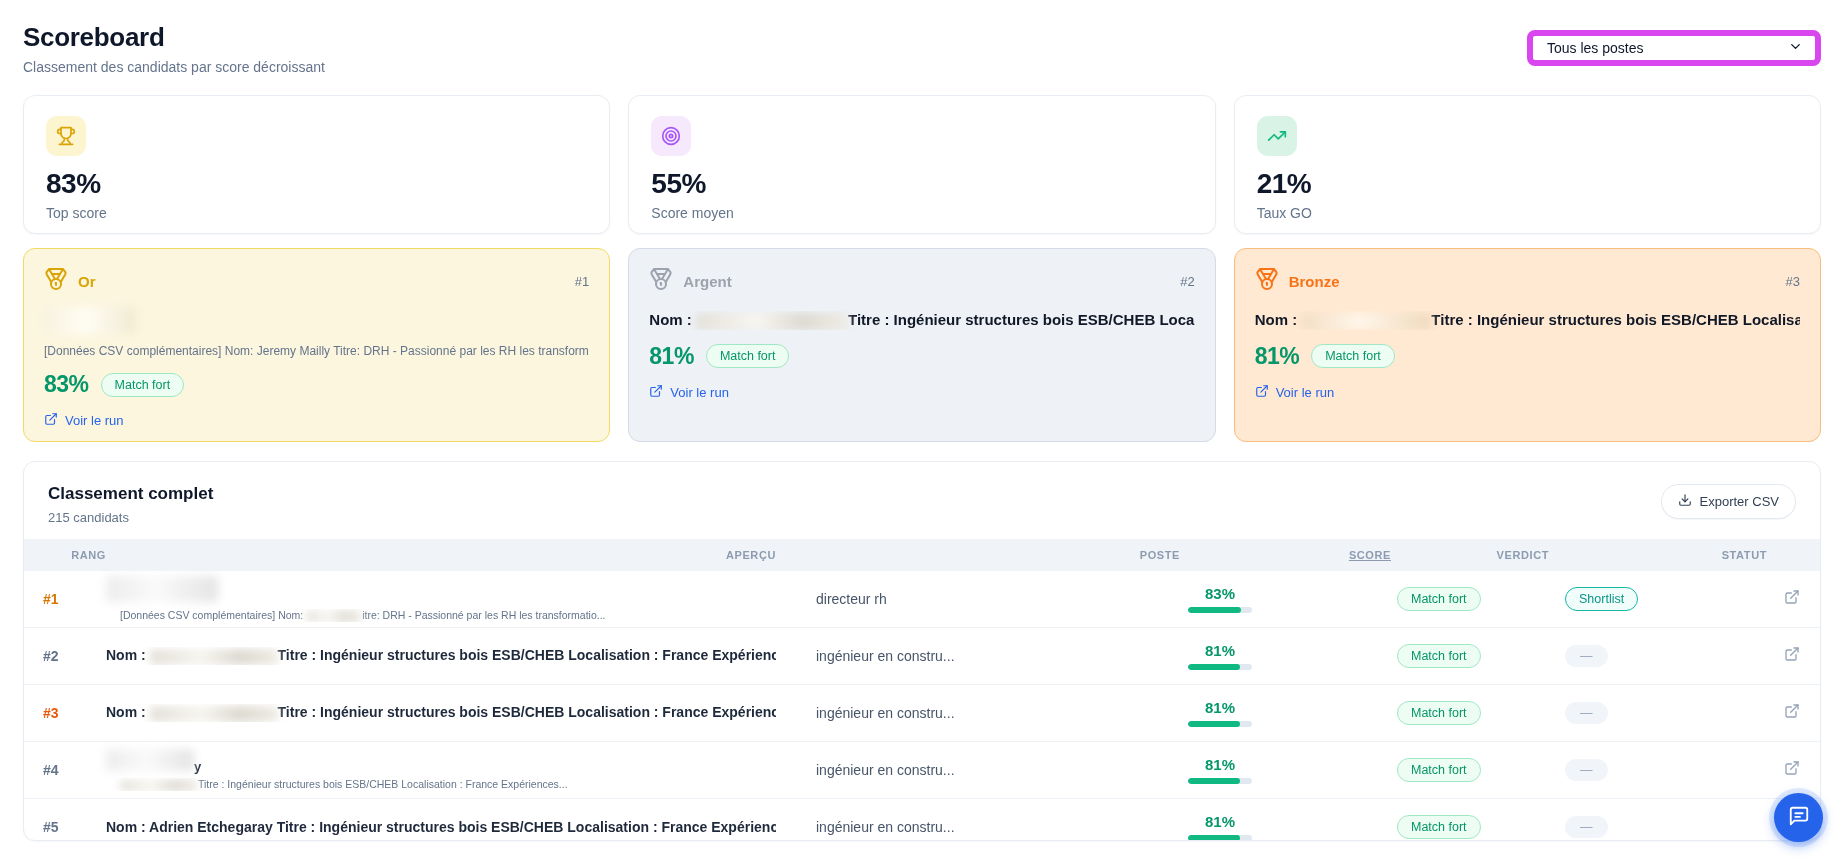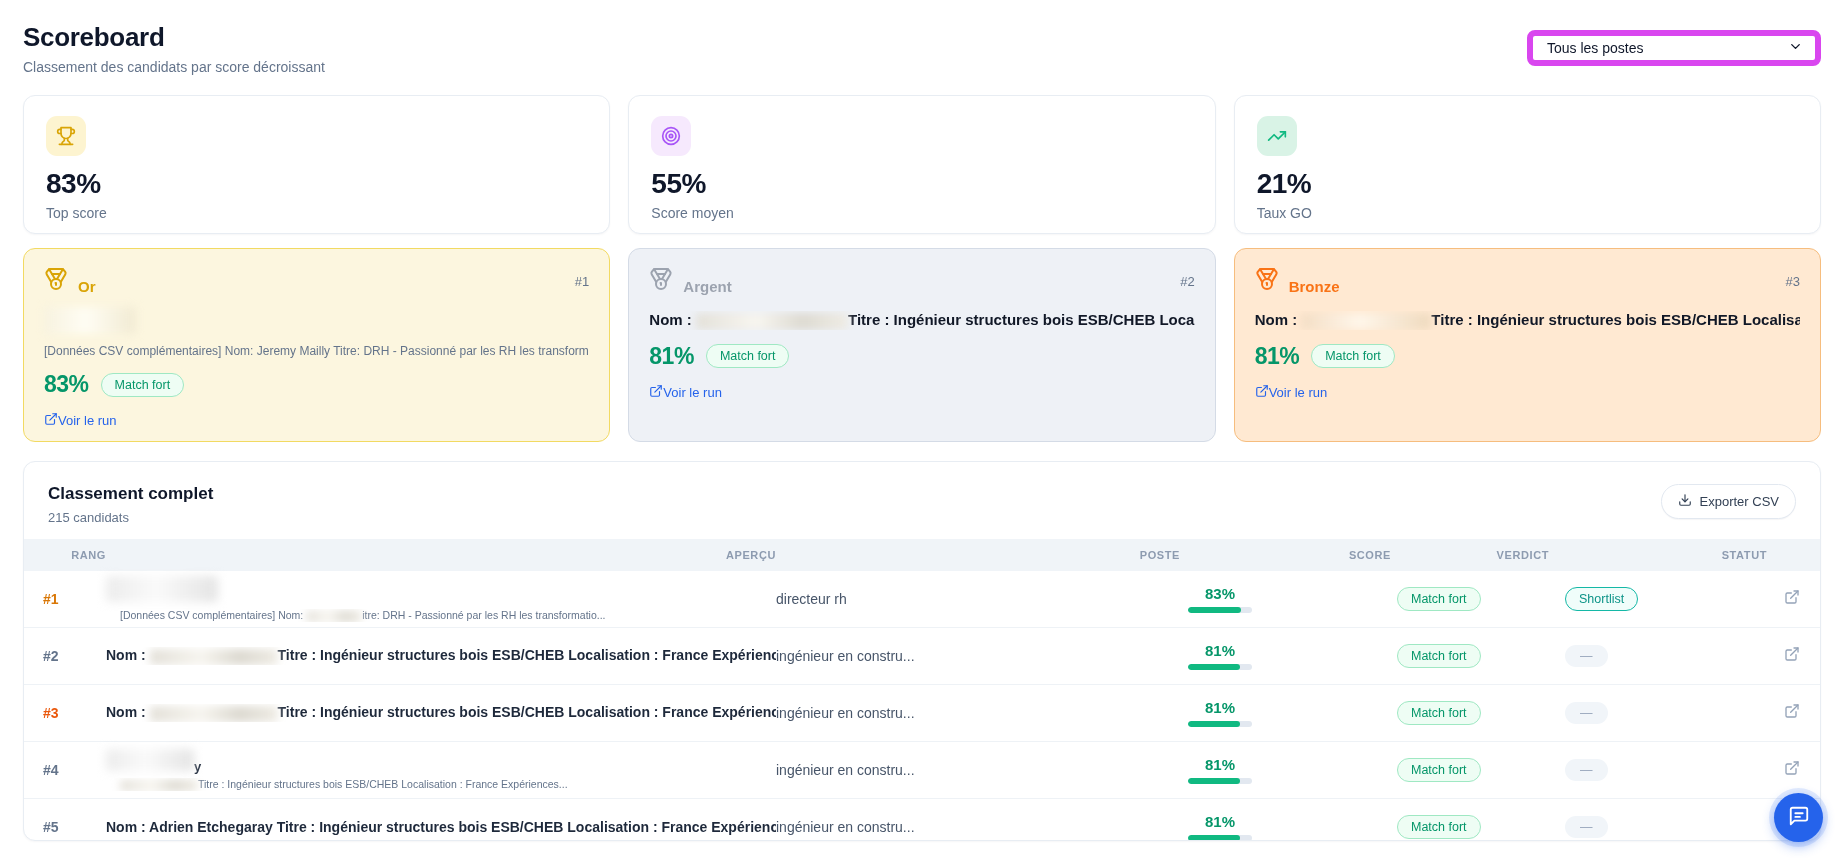--- a/index.html
+++ b/index.html
@@ -28,69 +28,69 @@
   .stat-value { font-size:28px; font-weight:700; margin-top:12px; letter-spacing:-0.5px; }
   .stat-label { font-size:14px; color:#64748b; margin-top:5px; }
 
   
   .podium { display:grid; grid-template-columns:1fr 1fr 1fr; gap:18px; margin-top:14px; }
   .medal-card { border-radius:12px; padding:18px 20px; height:194px; border:1px solid transparent; position:relative; overflow:hidden; }
   .medal-card.gold   { background:#fcf6df; border-color:#f2da62; }
   .medal-card.silver { background:#eef1f6; border-color:#d4dbe6; }
   .medal-card.bronze { background:#ffe9d2; border-color:#f6bd7e; }
   .medal-head { display:flex; align-items:center; justify-content:space-between; }
-  .medal-left { display:flex; align-items:flex-end; gap:10px; }
+  .medal-left { display:flex; align-items:center; gap:10px; }
   .medal-left svg { width:24px; height:24px; }
   .medal-name { font-size:15px; font-weight:700; }
   .gold .medal-name, .gold .medal-left svg   { color:#d9a406; stroke:#d9a406; }
   .silver .medal-name, .silver .medal-left svg { color:#9ca3af; stroke:#9ca3af; }
   .bronze .medal-name, .bronze .medal-left svg { color:#f97316; stroke:#f97316; }
   .medal-rank { font-size:13px; color:#64748b; }
   .blur-chip { display:inline-block; vertical-align:middle; border-radius:4px; filter:blur(4px);
     background:linear-gradient(90deg,#e3e0d8,#f7f5ef 40%,#dcd9d0 70%,#efece4); }
   .name-blur-block { width:92px; height:27px; margin-top:12px;
     background:linear-gradient(90deg,#f7f2df,#fffdf4 45%,#f1ead2); }
   .medal-meta { font-size:12px; color:#64748b; margin-top:10px; white-space:nowrap; overflow:hidden; }
   .medal-cand { font-size:15px; font-weight:700; color:#111827; margin-top:16px;
     white-space:nowrap; overflow:hidden; }
   .inline-blur { width:152px; height:17px; }
   .bronze .inline-blur { background:linear-gradient(90deg,#f3ddc4,#fff6ea 45%,#eed9bd); }
   .score-row { display:flex; align-items:center; gap:12px; margin-top:13px; }
   .medal-score { font-size:23px; font-weight:700; color:#059669; letter-spacing:-0.5px; }
   .pill-match { font-size:12.5px; color:#059669; background:#eefdf4; border:1px solid #9fe8c3;
     border-radius:999px; padding:4px 13px; display:inline-block; }
-  .run-link { display:inline-flex; align-items:center; gap:0; margin-top:14px;
+  .run-link { display:inline-flex; align-items:center; gap:7px; margin-top:14px;
     font-size:13px; color:#2563eb; cursor:pointer; }
   .run-link svg { width:14px; height:14px; stroke:#2563eb; }
 
   
   .table-card { border:1px solid #e8edf3; border-radius:12px; margin-top:19px; background:#fff;
     box-shadow:0 1px 2px rgba(15,23,42,.04); overflow:hidden; height:380px; }
   .table-top { display:flex; justify-content:space-between; align-items:flex-start; padding:22px 24px 14px; }
   .table-title { font-size:17px; font-weight:700; }
   .table-count { font-size:13px; color:#64748b; margin-top:6px; }
   .export-btn { display:inline-flex; align-items:center; gap:8px; font-size:13px; color:#334155;
     border:1px solid #e2e8f0; border-radius:999px; padding:8px 16px; background:#fff; cursor:pointer;
     box-shadow:0 1px 1px rgba(15,23,42,.04); }
   .export-btn svg { width:14px; height:14px; stroke:#334155; }
 
   .tgrid { display:grid; grid-template-columns:63px 670px 404px 211px 158px 218px 42px; align-items:center; }
   .thead { background:#f0f4f8; height:32px; padding-left:19px;text-align:right; }
   .thead span { font-size:11px; font-weight:700; color:#8d9bb0; letter-spacing:.6px; }
-  .th-score { padding-left:12px; } .th-verdict { padding-left:8px; } .th-statut { padding-left:16px; }
+  .th-score { padding-left:12px;text-decoration:underline; } .th-verdict { padding-left:8px; } .th-statut { padding-left:16px; }
   .trow { height:57px; border-bottom:1px solid #eef2f6; padding-left:19px; }
   .rank { font-size:14px; font-weight:700; color:#64748b; }
   .rank.r1 { color:#d97706; } .rank.r3 { color:#ea580c; }
   .cand-line { font-size:14px; font-weight:700; color:#1e293b; white-space:nowrap; overflow:hidden; }
   .cand-sub { font-size:10.5px; color:#64748b; margin-top:3px; white-space:nowrap; overflow:hidden;padding-left:14px; }
   .row-blur-block { display:inline-block; width:112px; height:26px; border-radius:4px; filter:blur(5px);
     background:linear-gradient(90deg,#ececec,#fafafa 45%,#e4e4e4); }
   .sub-blur { width:56px; height:11px; }
   .name-end { font-size:13px; font-weight:700; color:#1e293b; vertical-align:middle; }
-  .poste { font-size:14px; color:#475569; white-space:nowrap; overflow:hidden; }
+  .poste { font-size:14px; color:#475569; white-space:nowrap; overflow:hidden;margin-left:40px; }
   .score-wrap { width:64px; margin-left:8px; text-align:center; }
   .score-val { font-size:15px; font-weight:700; color:#059669; }
   .bar-track { height:6px; background:#e2e8f0; border-radius:3px; margin-top:5px; overflow:hidden; }
   .bar-fill { height:100%; background:#10b981; border-radius:3px; }
   .verdict-cell { padding-left:6px; } .statut-cell { padding-left:16px; }
   .pill-short { font-size:12.5px; color:#0d9488; background:#f0fdfa; border:1px solid #14b8a6;
     border-radius:999px; padding:4px 13px; display:inline-block; }
   .pill-dash { font-size:12.5px; color:#94a3b8; background:#f1f5f9; border-radius:999px;
     padding:4px 15px; display:inline-block; }
   .row-link { padding-left:17px; cursor:pointer; }

